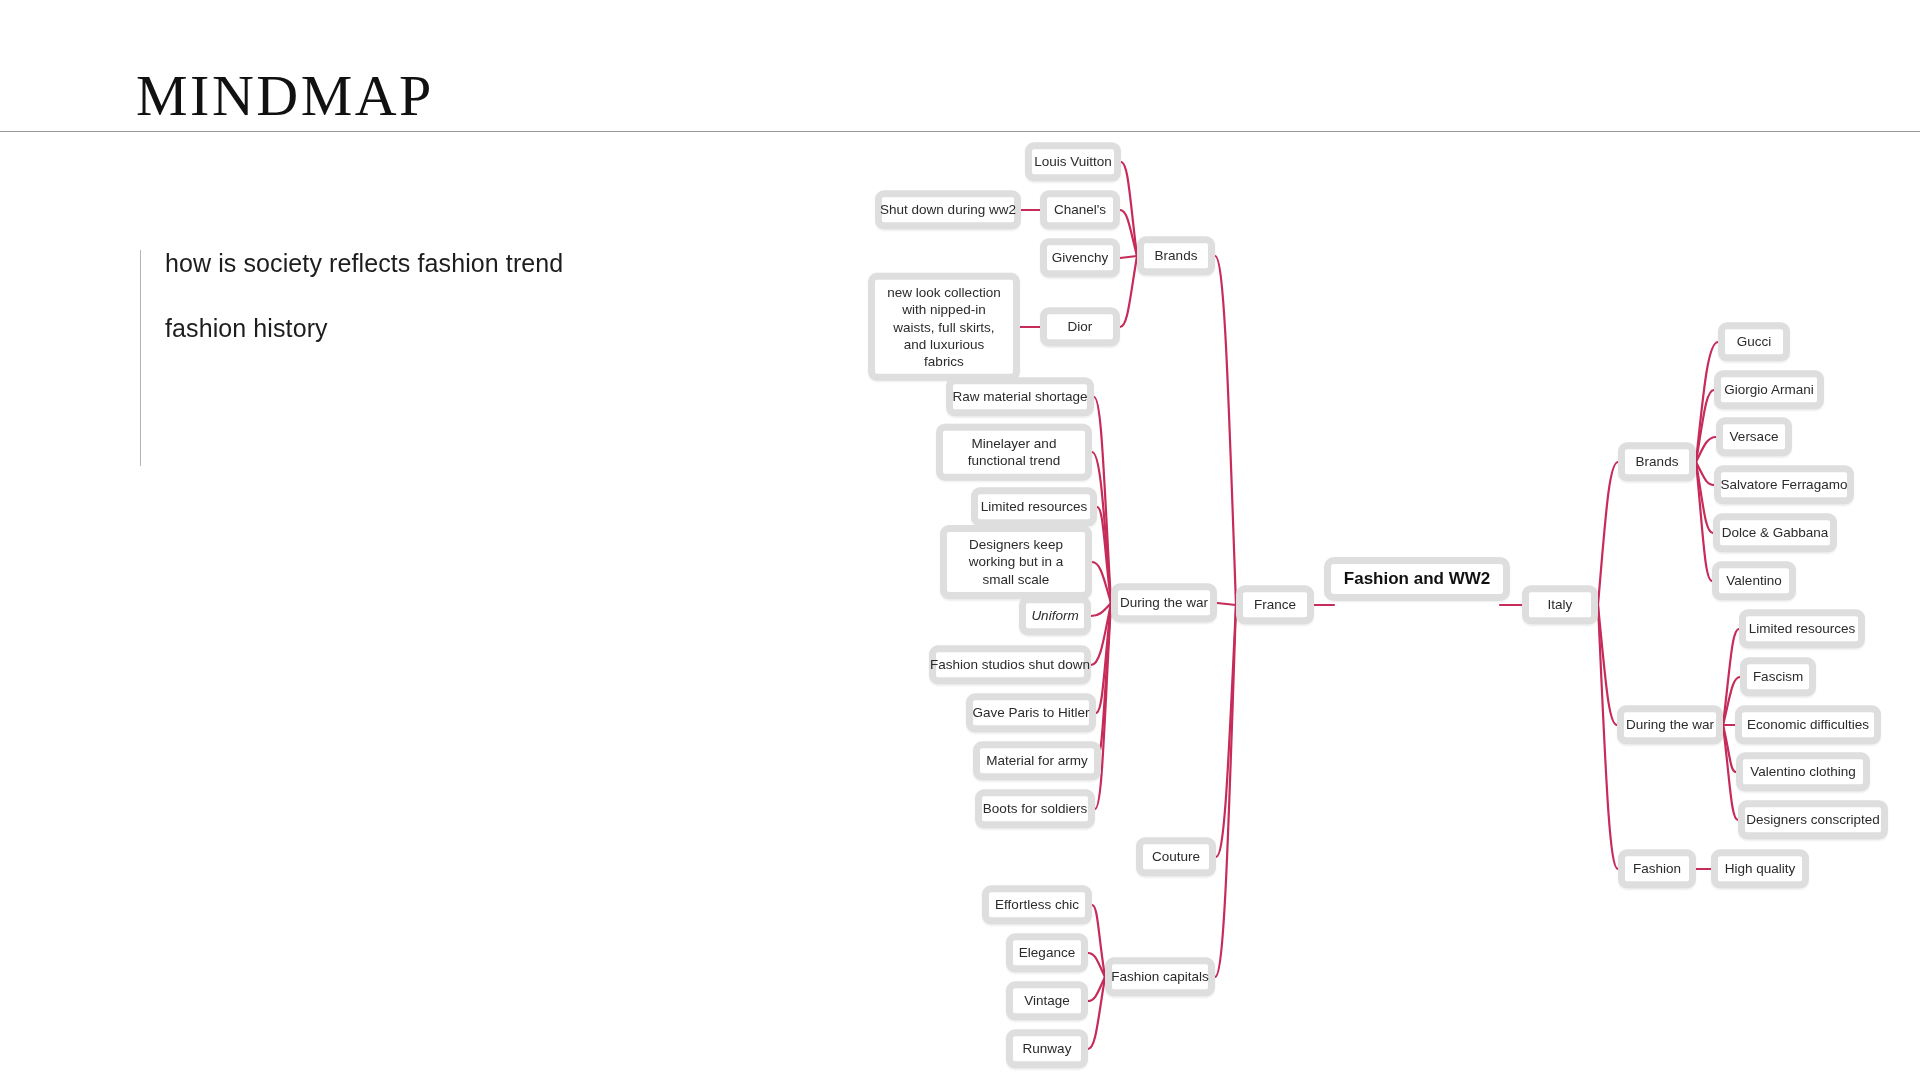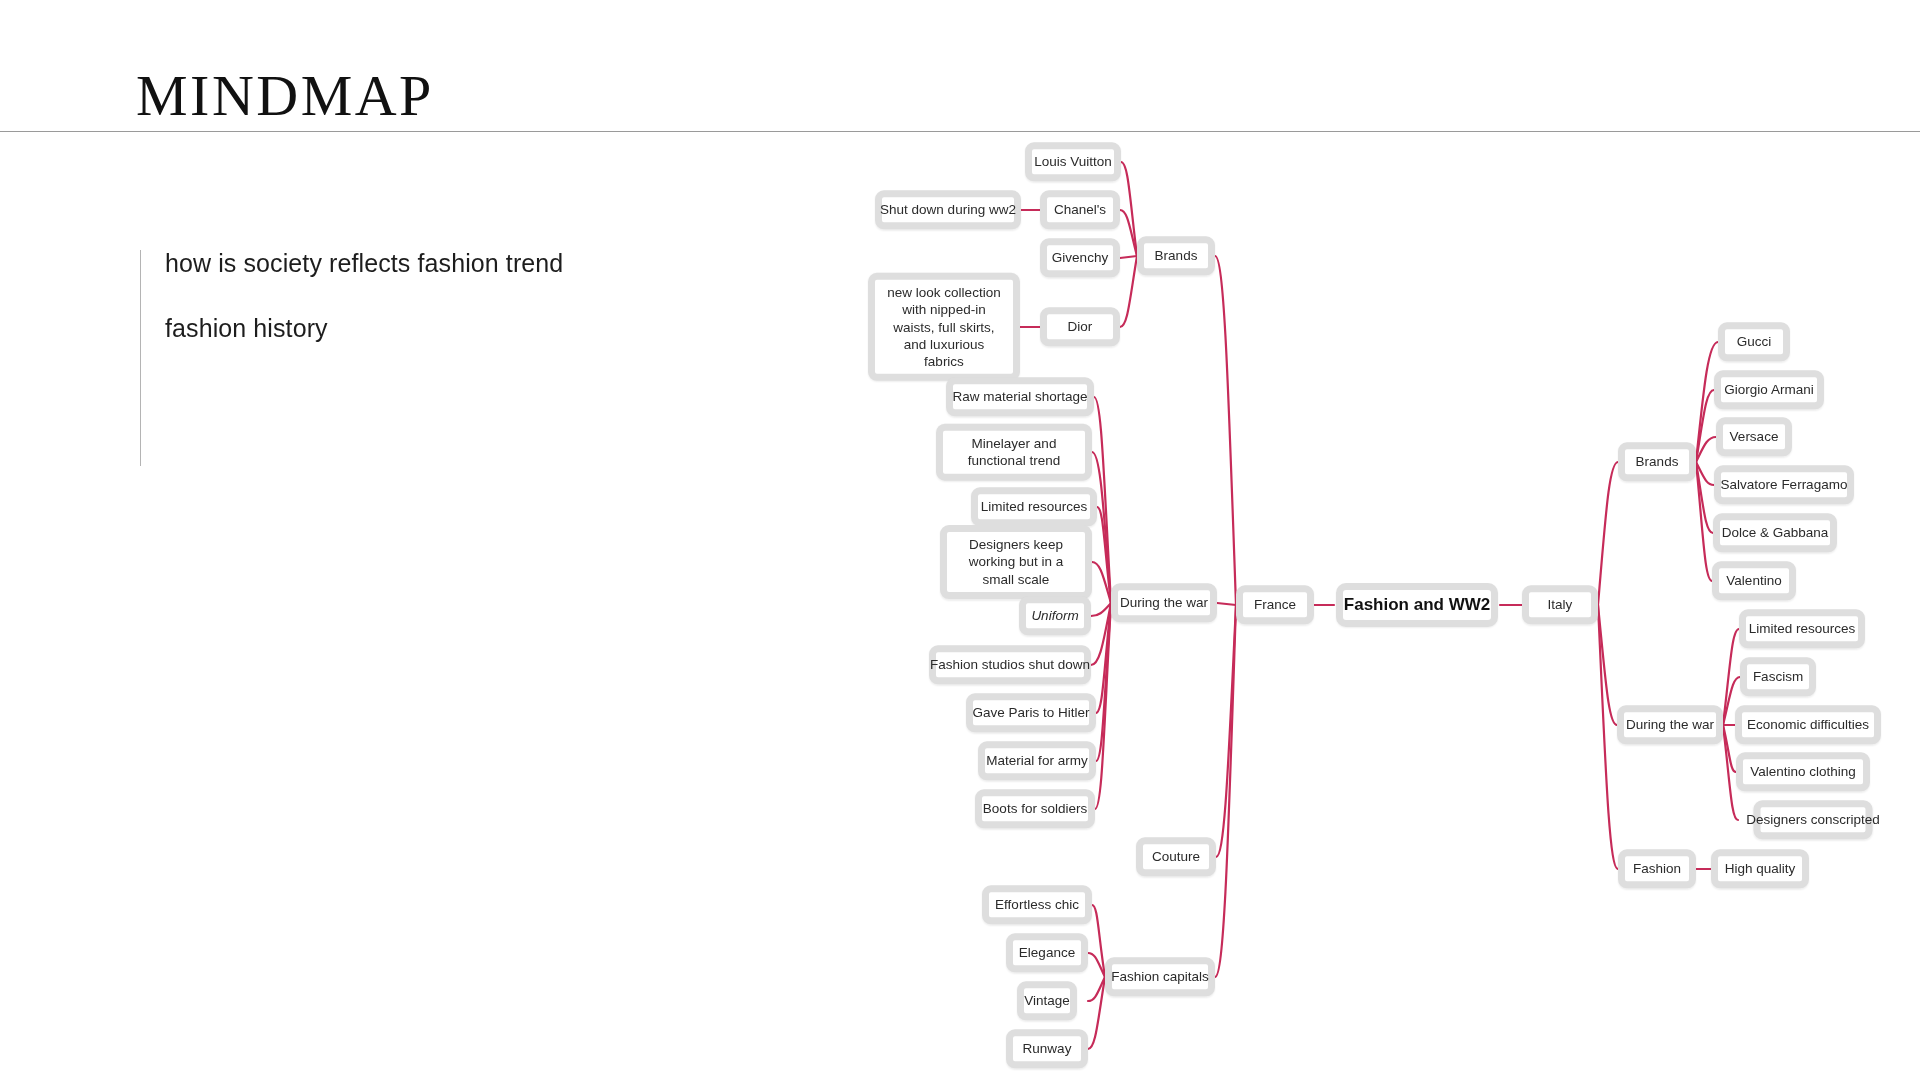--- a/index.html
+++ b/index.html
@@ -165,21 +165,21 @@
       <path d="M 1696 462 C 1703.36 506.02, 1705.35 533, 1713 533" fill="none" stroke="#C62B59" stroke-width="2.2" stroke-linecap="round"></path>
       <path d="M 1696 462 C 1703.28 535.78, 1704.8 581, 1712 581" fill="none" stroke="#C62B59" stroke-width="2.2" stroke-linecap="round"></path>
       <path d="M 1723 725 C 1730.28 665.48, 1731.8 629, 1739 629" fill="none" stroke="#C62B59" stroke-width="2.2" stroke-linecap="round"></path>
       <path d="M 1723 725 C 1730.36 695.24, 1732.35 677, 1740 677" fill="none" stroke="#C62B59" stroke-width="2.2" stroke-linecap="round"></path>
       <path d="M 1723 725 L 1735 725" fill="none" stroke="#C62B59" stroke-width="2.2" stroke-linecap="round"></path>
       <path d="M 1723 725 C 1730.04 754.14, 1730.15 772, 1736 772" fill="none" stroke="#C62B59" stroke-width="2.2" stroke-linecap="round"></path>
       <path d="M 1723 725 C 1730.2 783.9, 1731.25 820, 1738 820" fill="none" stroke="#C62B59" stroke-width="2.2" stroke-linecap="round"></path>
       <path d="M 1696 869 L 1711 869" fill="none" stroke="#C62B59" stroke-width="2.2" stroke-linecap="round"></path>
     </svg>
   <div id="nodes">
-      <div class="node root" style="left: 1417px; top: 605px; width: 162px; min-height: 44px; border-color: rgb(222, 222, 222); background: rgb(255, 255, 255); justify-content: center;">
+      <div class="node root" style="left: 1417px; top: 579px; width: 186px; min-height: 44px; border-color: rgb(222, 222, 222); background: rgb(255, 255, 255); justify-content: center;">
         <span>Fashion and WW2</span>
       </div>
       <div class="node" style="left: 1275px; top: 605px; width: 78px; min-height: 36px; border-color: rgb(222, 222, 222); background: rgb(255, 255, 255);">
         <span>France</span>
       </div>
       <div class="node" style="left: 1560px; top: 605px; width: 76px; min-height: 36px; border-color: rgb(222, 222, 222); background: rgb(255, 255, 255);">
         <span>Italy</span>
       </div>
       <div class="node" style="left: 1176px; top: 256px; width: 78px; min-height: 34px; border-color: rgb(222, 222, 222); background: rgb(255, 255, 255);">
         <span>Brands</span>
@@ -225,33 +225,33 @@
       </div>
       <div class="node" style="left: 1055px; top: 616px; width: 72px; min-height: 34px; border-color: rgb(222, 222, 222); background: rgb(255, 255, 255); font-style: italic;">
         <span>Uniform</span>
       </div>
       <div class="node" style="left: 1010px; top: 665px; width: 162px; min-height: 34px; border-color: rgb(222, 222, 222); background: rgb(255, 255, 255);">
         <span>Fashion studios shut down</span>
       </div>
       <div class="node" style="left: 1031px; top: 713px; width: 130px; min-height: 34px; border-color: rgb(222, 222, 222); background: rgb(255, 255, 255);">
         <span>Gave Paris to Hitler</span>
       </div>
-      <div class="node" style="left: 1037px; top: 761px; width: 118px; min-height: 34px; border-color: rgb(222, 222, 222); background: rgb(255, 255, 255);">
+      <div class="node" style="left: 1037px; top: 761px; width: 128px; min-height: 34px; border-color: rgb(222, 222, 222); background: rgb(255, 255, 255);">
         <span>Material for army</span>
       </div>
       <div class="node" style="left: 1035px; top: 809px; width: 120px; min-height: 34px; border-color: rgb(222, 222, 222); background: rgb(255, 255, 255);">
         <span>Boots for soldiers</span>
       </div>
       <div class="node" style="left: 1037px; top: 905px; width: 110px; min-height: 34px; border-color: rgb(222, 222, 222); background: rgb(255, 255, 255);">
         <span>Effortless chic</span>
       </div>
       <div class="node" style="left: 1047px; top: 953px; width: 82px; min-height: 34px; border-color: rgb(222, 222, 222); background: rgb(255, 255, 255);">
         <span>Elegance</span>
       </div>
-      <div class="node" style="left: 1047px; top: 1001px; width: 60px; min-height: 34px; border-color: rgb(222, 222, 222); background: rgb(255, 255, 255);">
+      <div class="node" style="left: 1047px; top: 1001px; width: 82px; min-height: 34px; border-color: rgb(222, 222, 222); background: rgb(255, 255, 255);">
         <span>Vintage</span>
       </div>
       <div class="node" style="left: 1047px; top: 1049px; width: 82px; min-height: 34px; border-color: rgb(222, 222, 222); background: rgb(255, 255, 255);">
         <span>Runway</span>
       </div>
       <div class="node" style="left: 1657px; top: 462px; width: 78px; min-height: 34px; border-color: rgb(222, 222, 222); background: rgb(255, 255, 255);">
         <span>Brands</span>
       </div>
       <div class="node" style="left: 1670px; top: 725px; width: 106px; min-height: 34px; border-color: rgb(222, 222, 222); background: rgb(255, 255, 255);">
         <span>During the war</span>
@@ -282,20 +282,20 @@
       </div>
       <div class="node" style="left: 1778px; top: 677px; width: 76px; min-height: 34px; border-color: rgb(222, 222, 222); background: rgb(255, 255, 255);">
         <span>Fascism</span>
       </div>
       <div class="node" style="left: 1808px; top: 725px; width: 146px; min-height: 34px; border-color: rgb(222, 222, 222); background: rgb(255, 255, 255);">
         <span>Economic difficulties</span>
       </div>
       <div class="node" style="left: 1803px; top: 772px; width: 134px; min-height: 34px; border-color: rgb(222, 222, 222); background: rgb(255, 255, 255);">
         <span>Valentino clothing</span>
       </div>
-      <div class="node" style="left: 1813px; top: 820px; width: 119px; min-height: 34px; border-color: rgb(222, 222, 222); background: rgb(255, 255, 255);">
+      <div class="node" style="left: 1813px; top: 820px; width: 150px; min-height: 34px; border-color: rgb(222, 222, 222); background: rgb(255, 255, 255);">
         <span>Designers conscripted</span>
       </div>
       <div class="node" style="left: 1760px; top: 869px; width: 98px; min-height: 34px; border-color: rgb(222, 222, 222); background: rgb(255, 255, 255);">
         <span>High quality</span>
       </div>
     </div>
 </div>
 
 </body></html>

